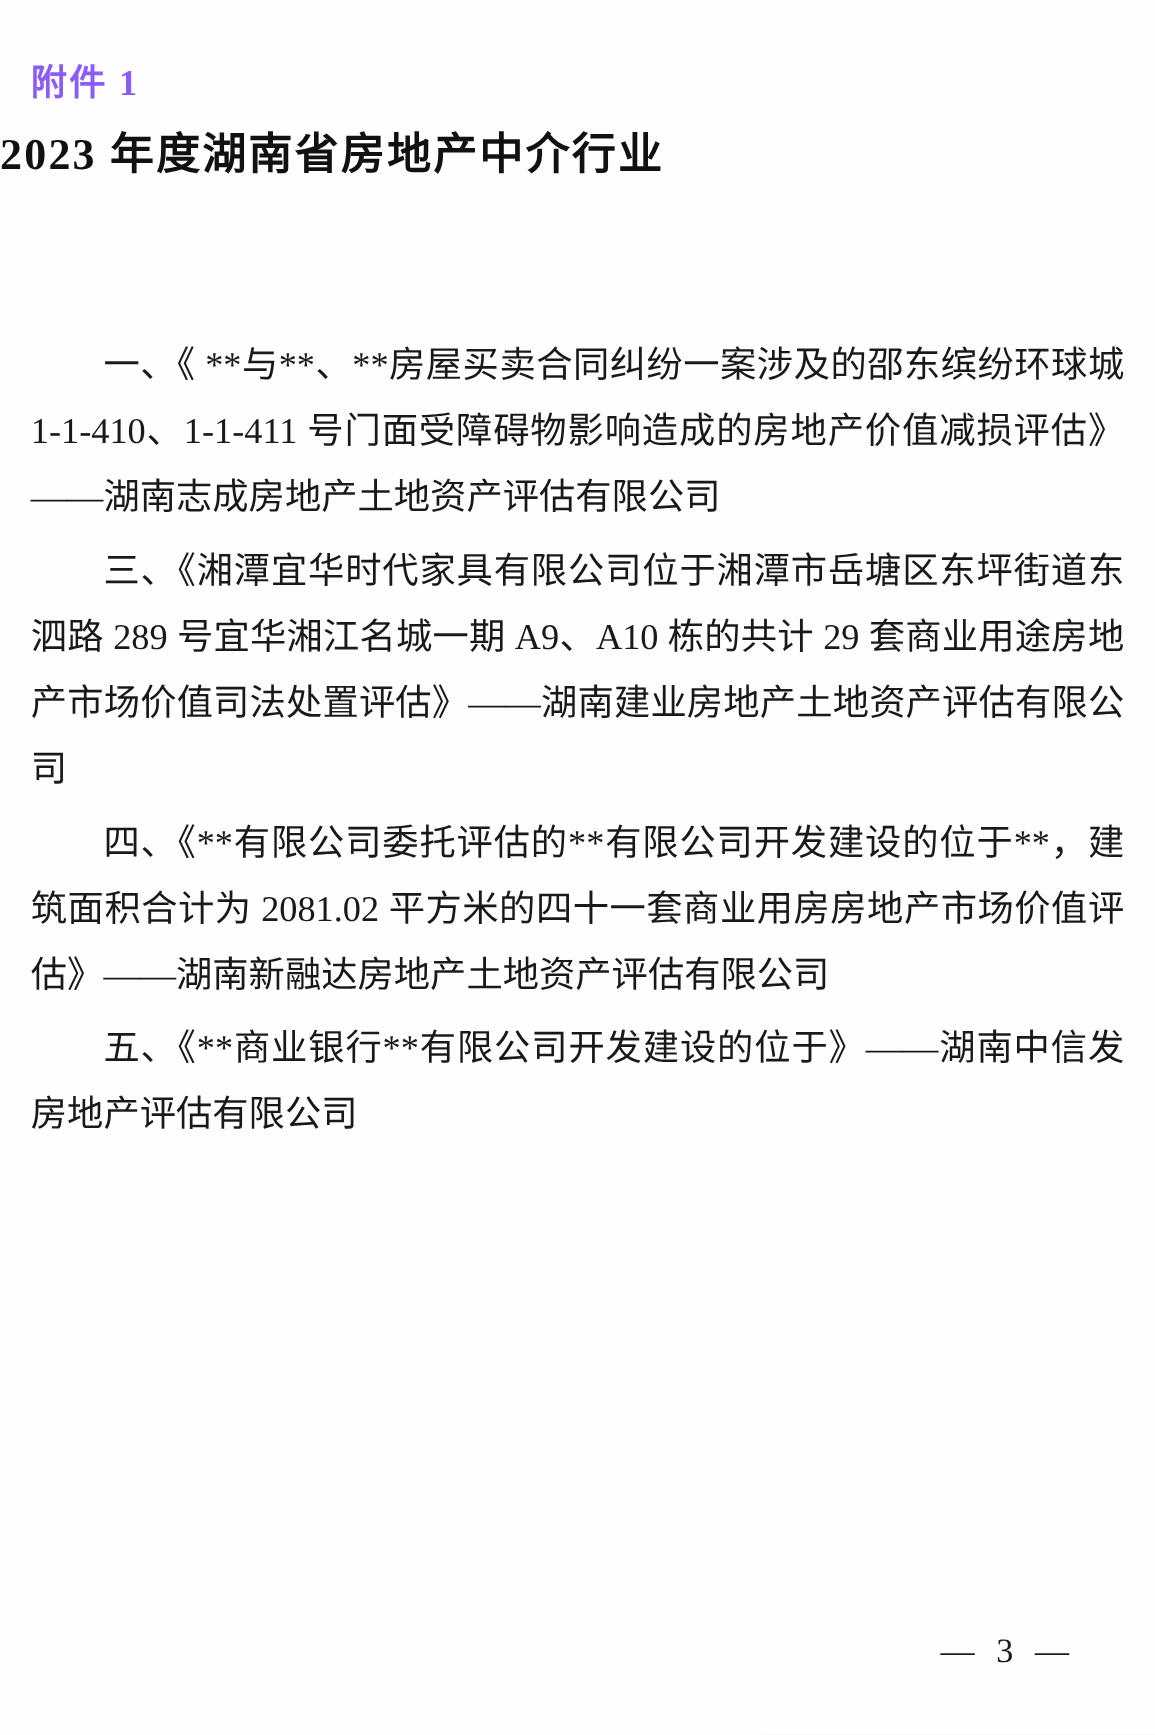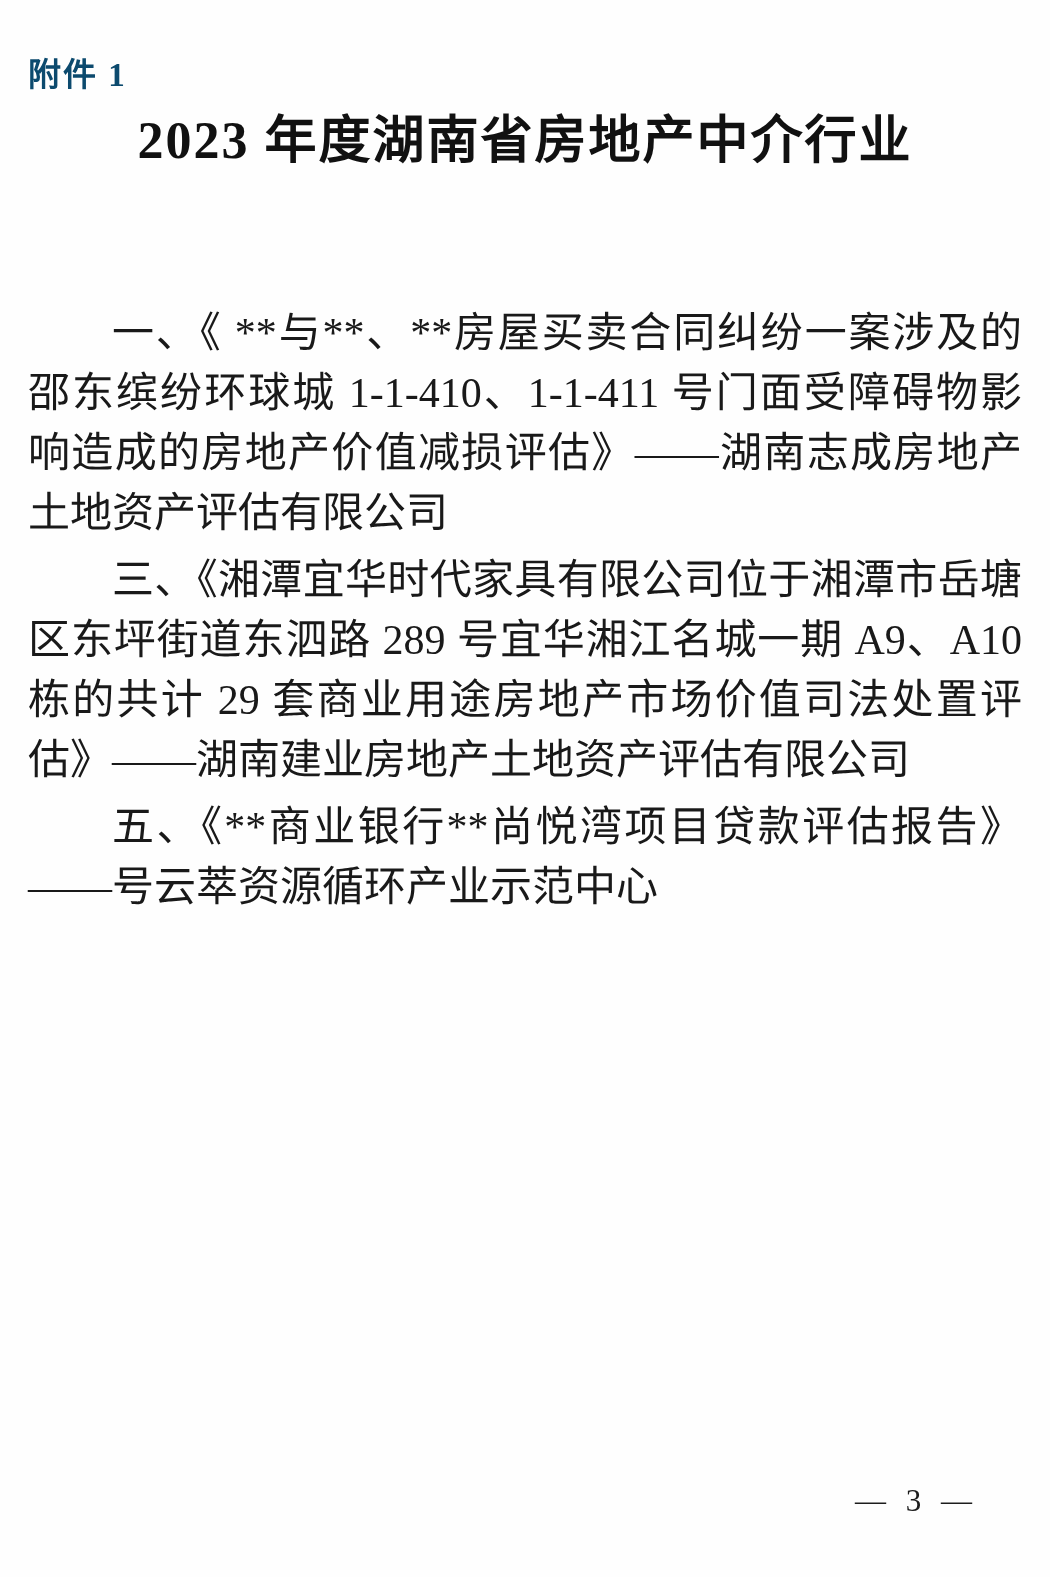--- a/index.html
+++ b/index.html
@@ -19,46 +19,46 @@
     overflow: hidden;
   }
 
   .attachment {
     position: absolute;
     top: 48px;
     left: 28px;
     font-size: 33px;
     font-weight: 600;
     letter-spacing: 2px;
-    color: #0c4a6e;
+    color: #8b5cf6;
   }
 
   .title {
     position: absolute;
     top: 110px;
     left: 0;
     width: 100%;
-    text-align: center;
-    font-size: 52px;
+    text-align: left;
+    font-size: 40px;
     font-weight: 700;
     line-height: 62px;
     letter-spacing: 2px;
     color: #111;
   }
 
   .title .title-line {
     display: block;
   }
 
   .doc-body {
     position: absolute;
     top: 303px;
     left: 28px;
     width: 994px;
-    font-size: 42px;
+    font-size: 33px;
     line-height: 60px;
     text-align: justify;
     text-justify: inter-ideograph;
     color: #191919;
   }
 
   .doc-body p {
     text-indent: 2em;
     margin: 0 0 7px 0;
   }
@@ -80,18 +80,19 @@
 
   <div class="attachment">附件 1</div>
 
   <h1 class="title">
     <span class="title-line">2023 年度湖南省房地产中介行业</span>
   </h1>
 
   <div class="doc-body">
     <p>一、《 **与**、**房屋买卖合同纠纷一案涉及的邵东缤纷环球城 1-1-410、1-1-411 号门面受障碍物影响造成的房地产价值减损评估》——湖南志成房地产土地资产评估有限公司</p>
     <p>三、《湘潭宜华时代家具有限公司位于湘潭市岳塘区东坪街道东泗路 289 号宜华湘江名城一期 A9、A10 栋的共计 29 套商业用途房地产市场价值司法处置评估》——湖南建业房地产土地资产评估有限公司</p>
-    <p>五、《**商业银行**尚悦湾项目贷款评估报告》——号云萃资源循环产业示范中心</p>
+    <p>四、《**有限公司委托评估的**有限公司开发建设的位于**，建筑面积合计为 2081.02 平方米的四十一套商业用房房地产市场价值评估》——湖南新融达房地产土地资产评估有限公司</p>
+    <p>五、《**商业银行**有限公司开发建设的位于》——湖南中信发房地产评估有限公司</p>
   </div>
 
   <div class="page-number">— 3 —</div>
 
 </div>
 
 </body></html>

